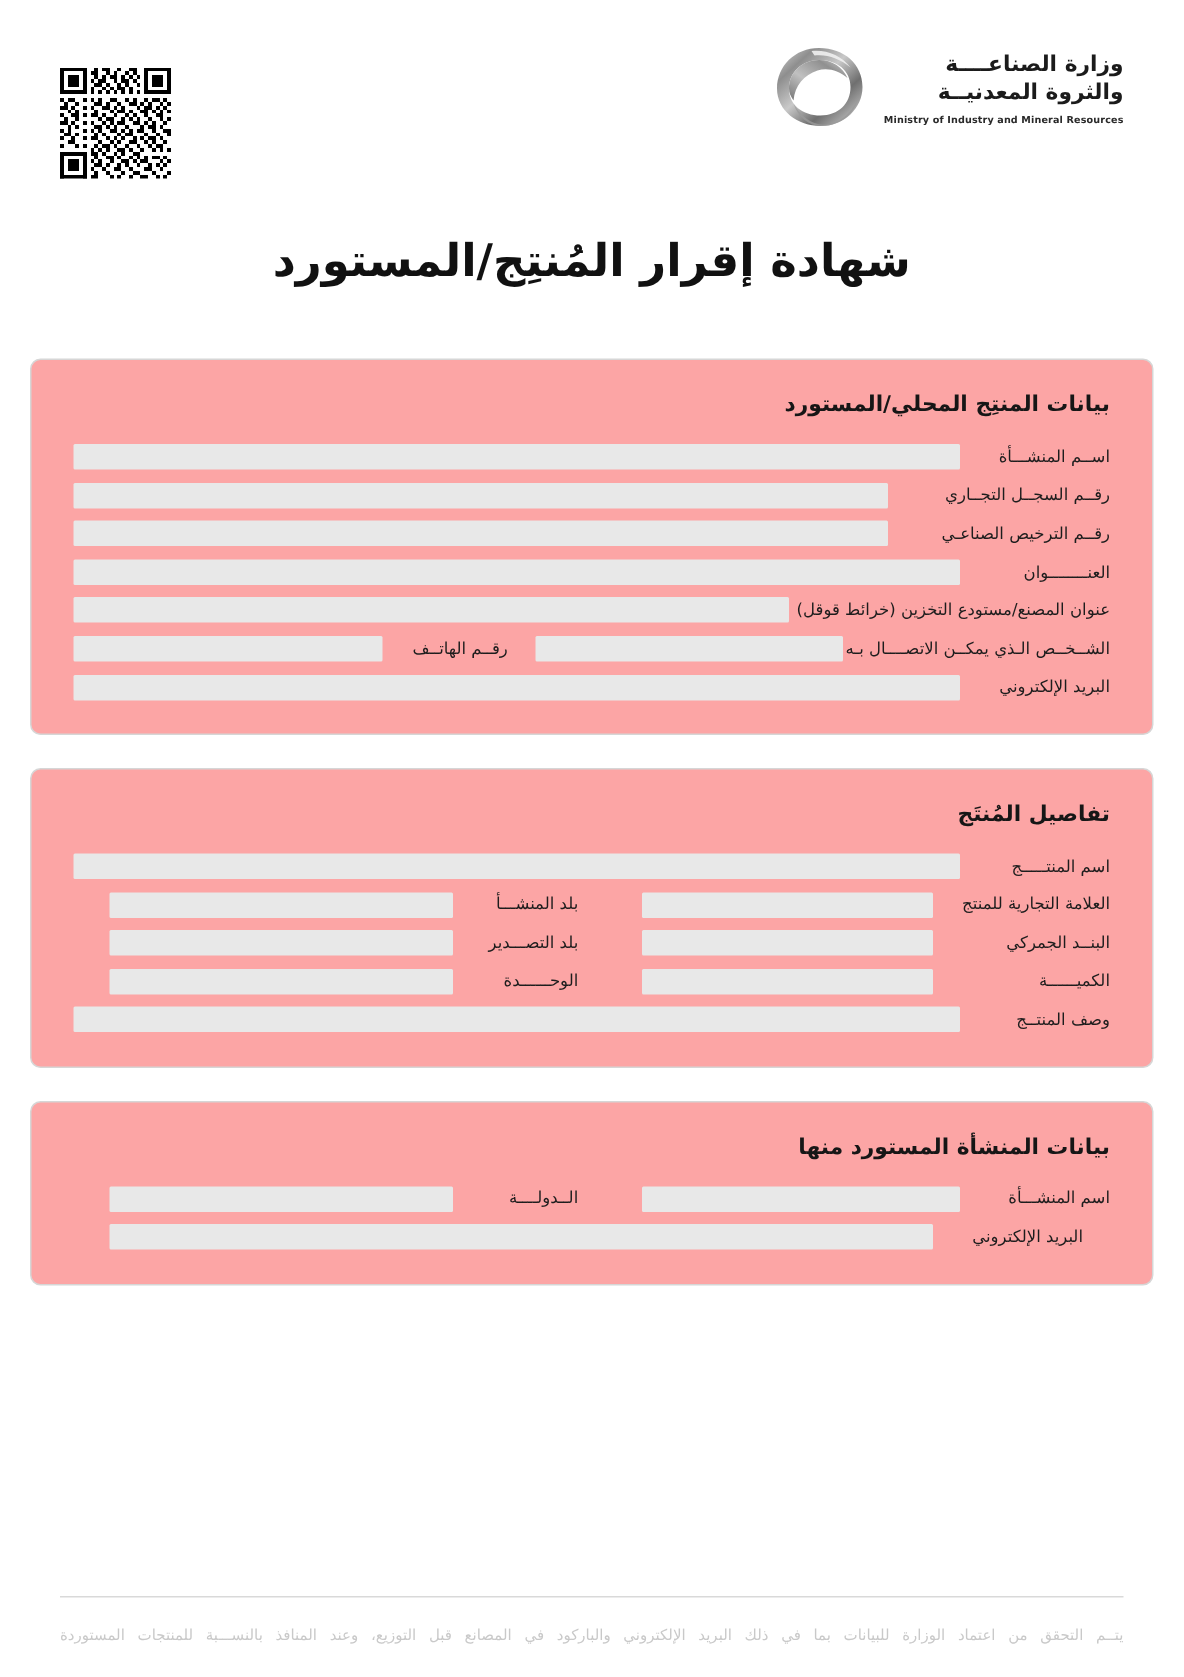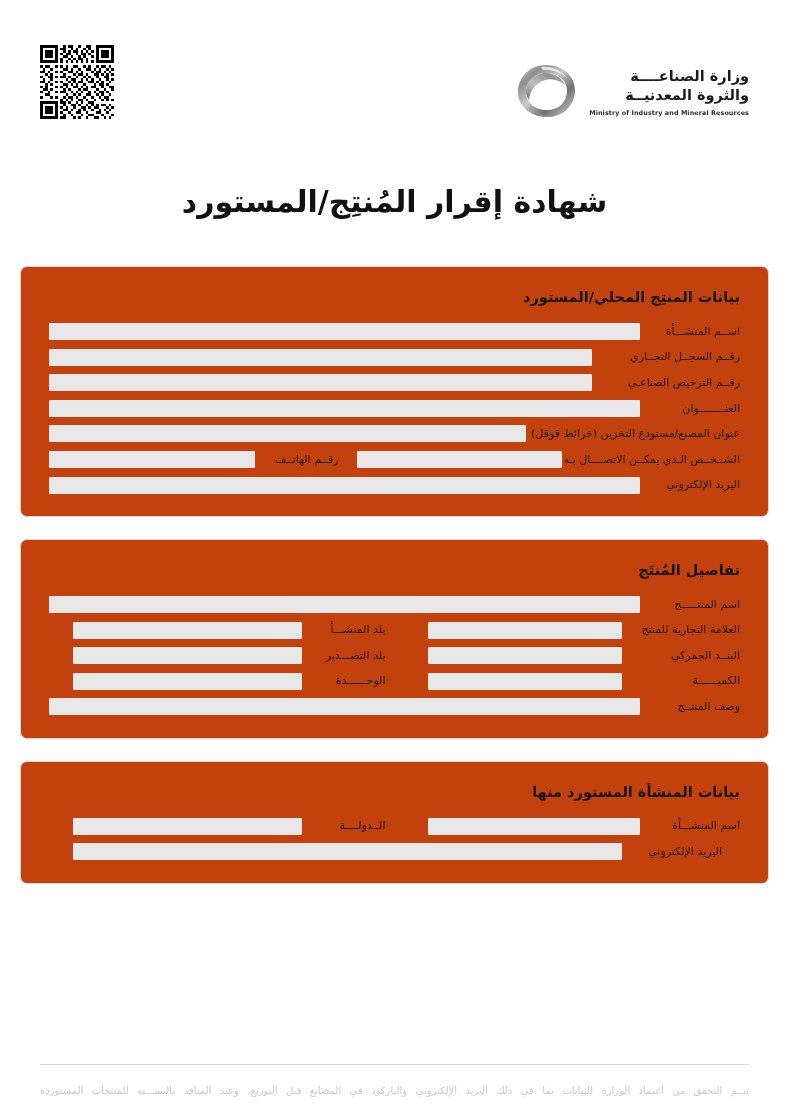--- a/index.html
+++ b/index.html
@@ -35,21 +35,21 @@
   .qr {
     position: absolute;
     top: 45px;
     left: 40px;
     width: 74px;
     height: 74px;
   }
 
   .brand {
     position: absolute;
-    top: 60px;
+    top: 27px;
     right: 40px;
     display: flex;
     flex-direction: row;
     align-items: center;
     gap: 10px;
   }
 
   .brand-text {
     text-align: right;
     direction: rtl;
@@ -78,34 +78,34 @@
     height: 64px;
     flex: 0 0 auto;
   }
 
   
   .doc-title {
     text-align: center;
     font-size: 30px;
     font-weight: 700;
     color: #111111;
-    margin-top: 79px;
+    margin-top: 52px;
     letter-spacing: 0px;
   }
 
   
   .content {
     padding: 0 20px;
     margin-top: 47px;
   }
 
   .card {
     border: 1px solid #d6d6d6;
     border-radius: 7px;
-    background: #c2410c;
+    background: #fca5a5;
     padding: 20px 28px 22px 28px;
     margin-bottom: 22px;
   }
 
   .card-title {
     font-size: 14.5px;
     font-weight: 700;
     color: #161616;
     text-align: right;
     margin-bottom: 14px;

